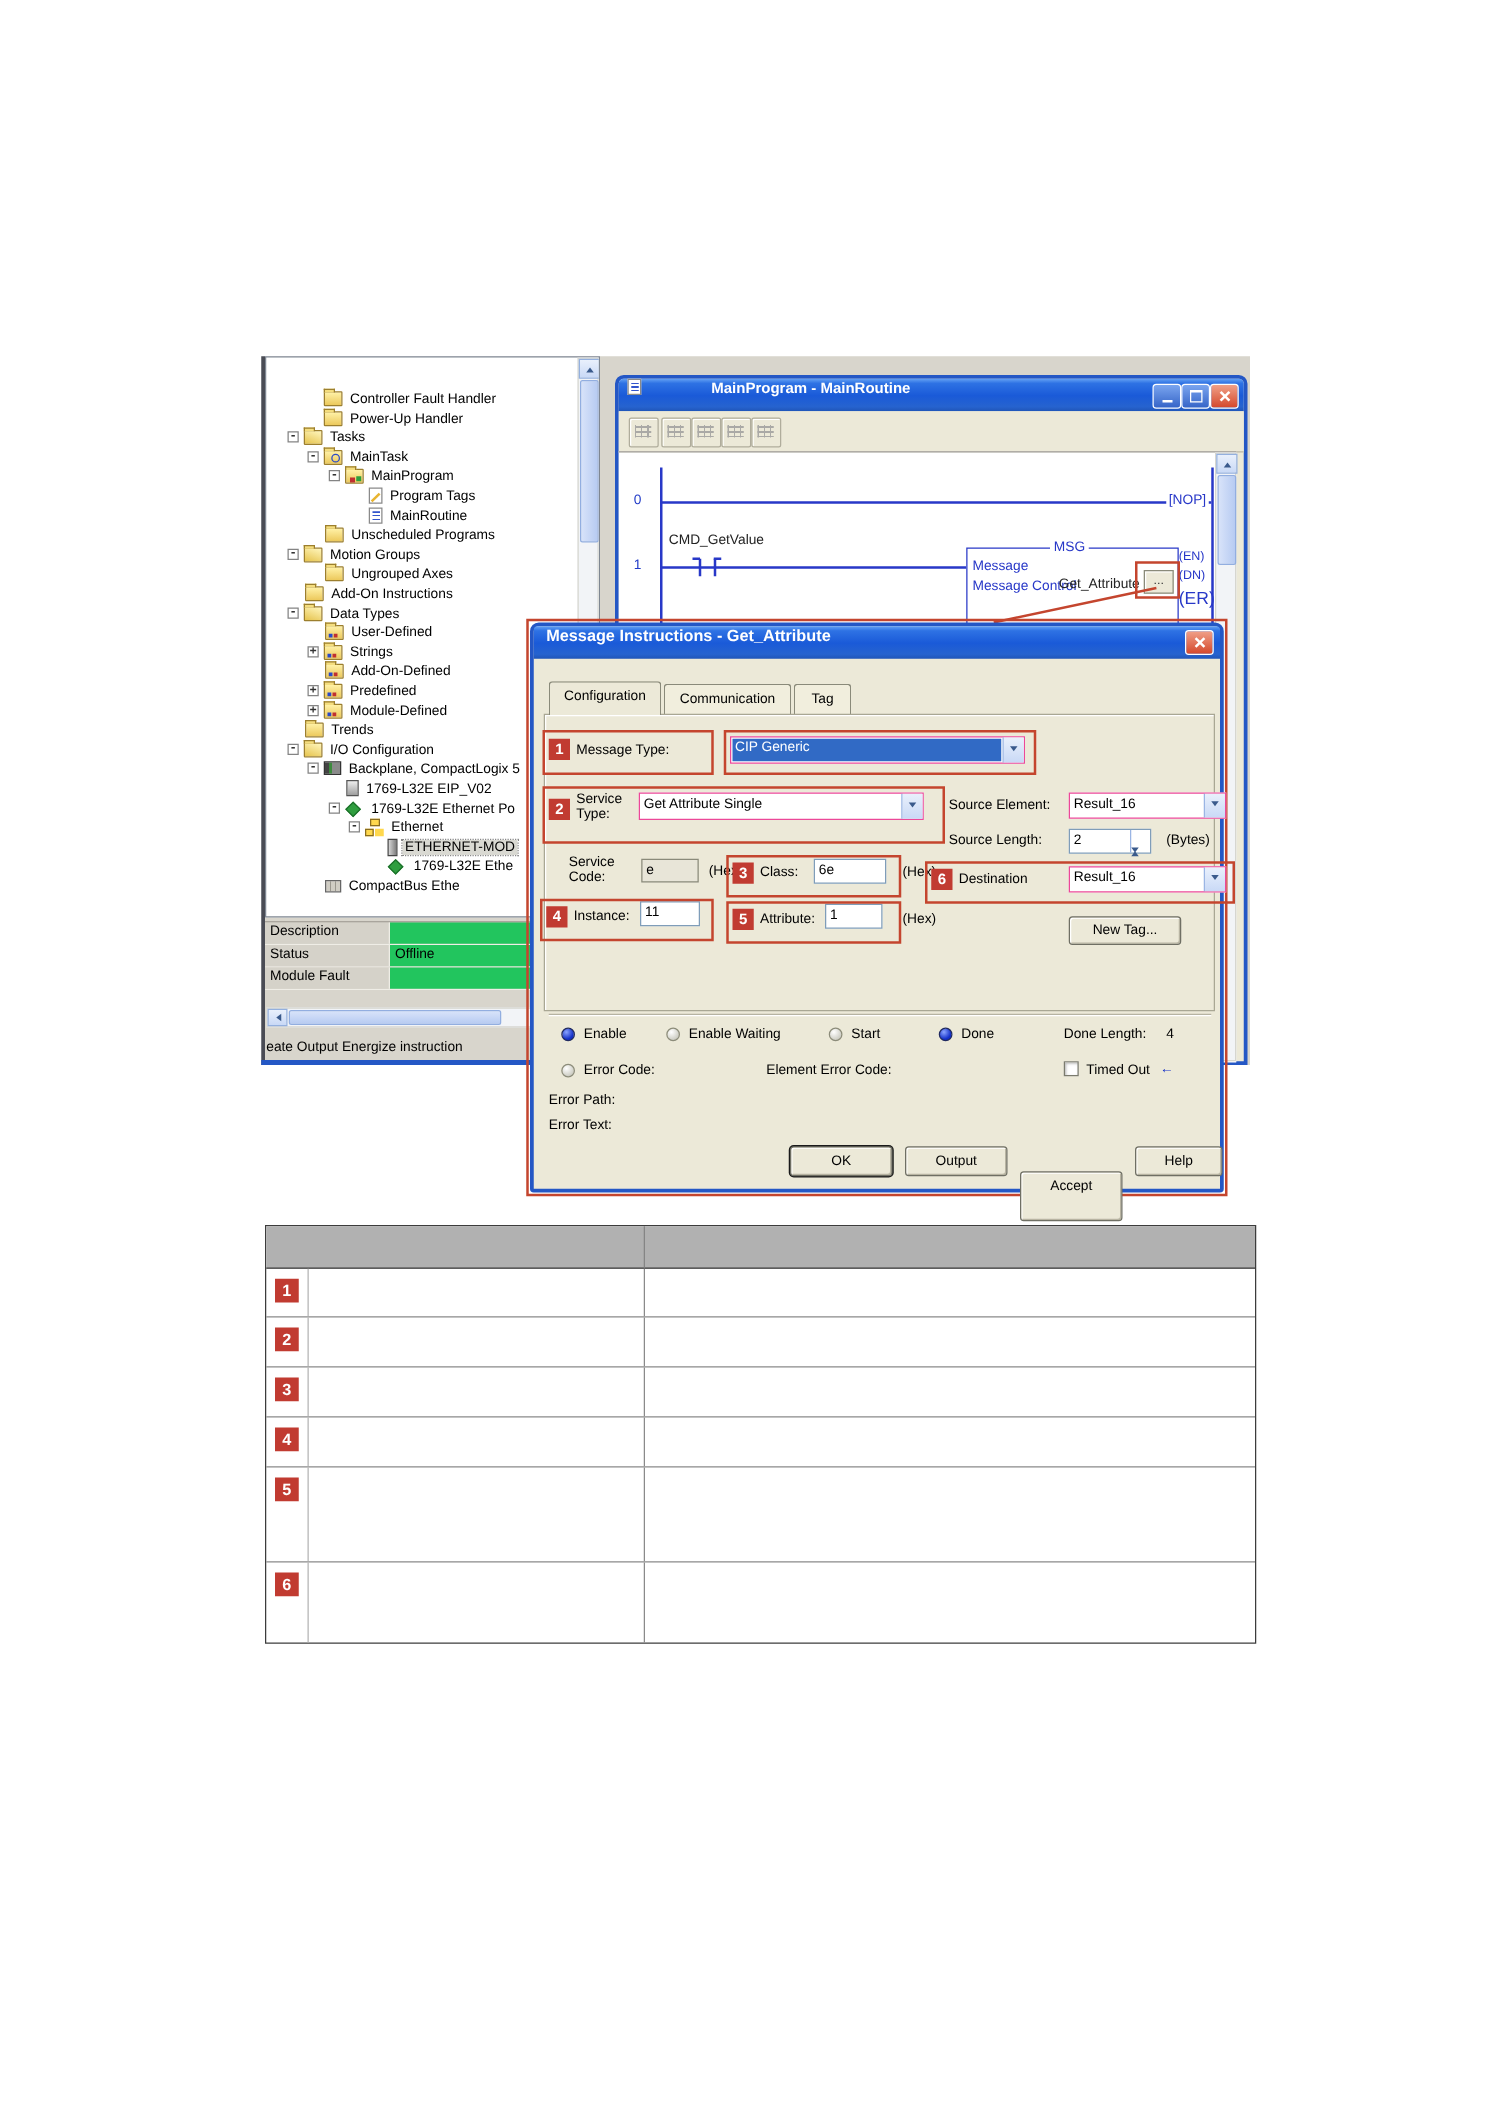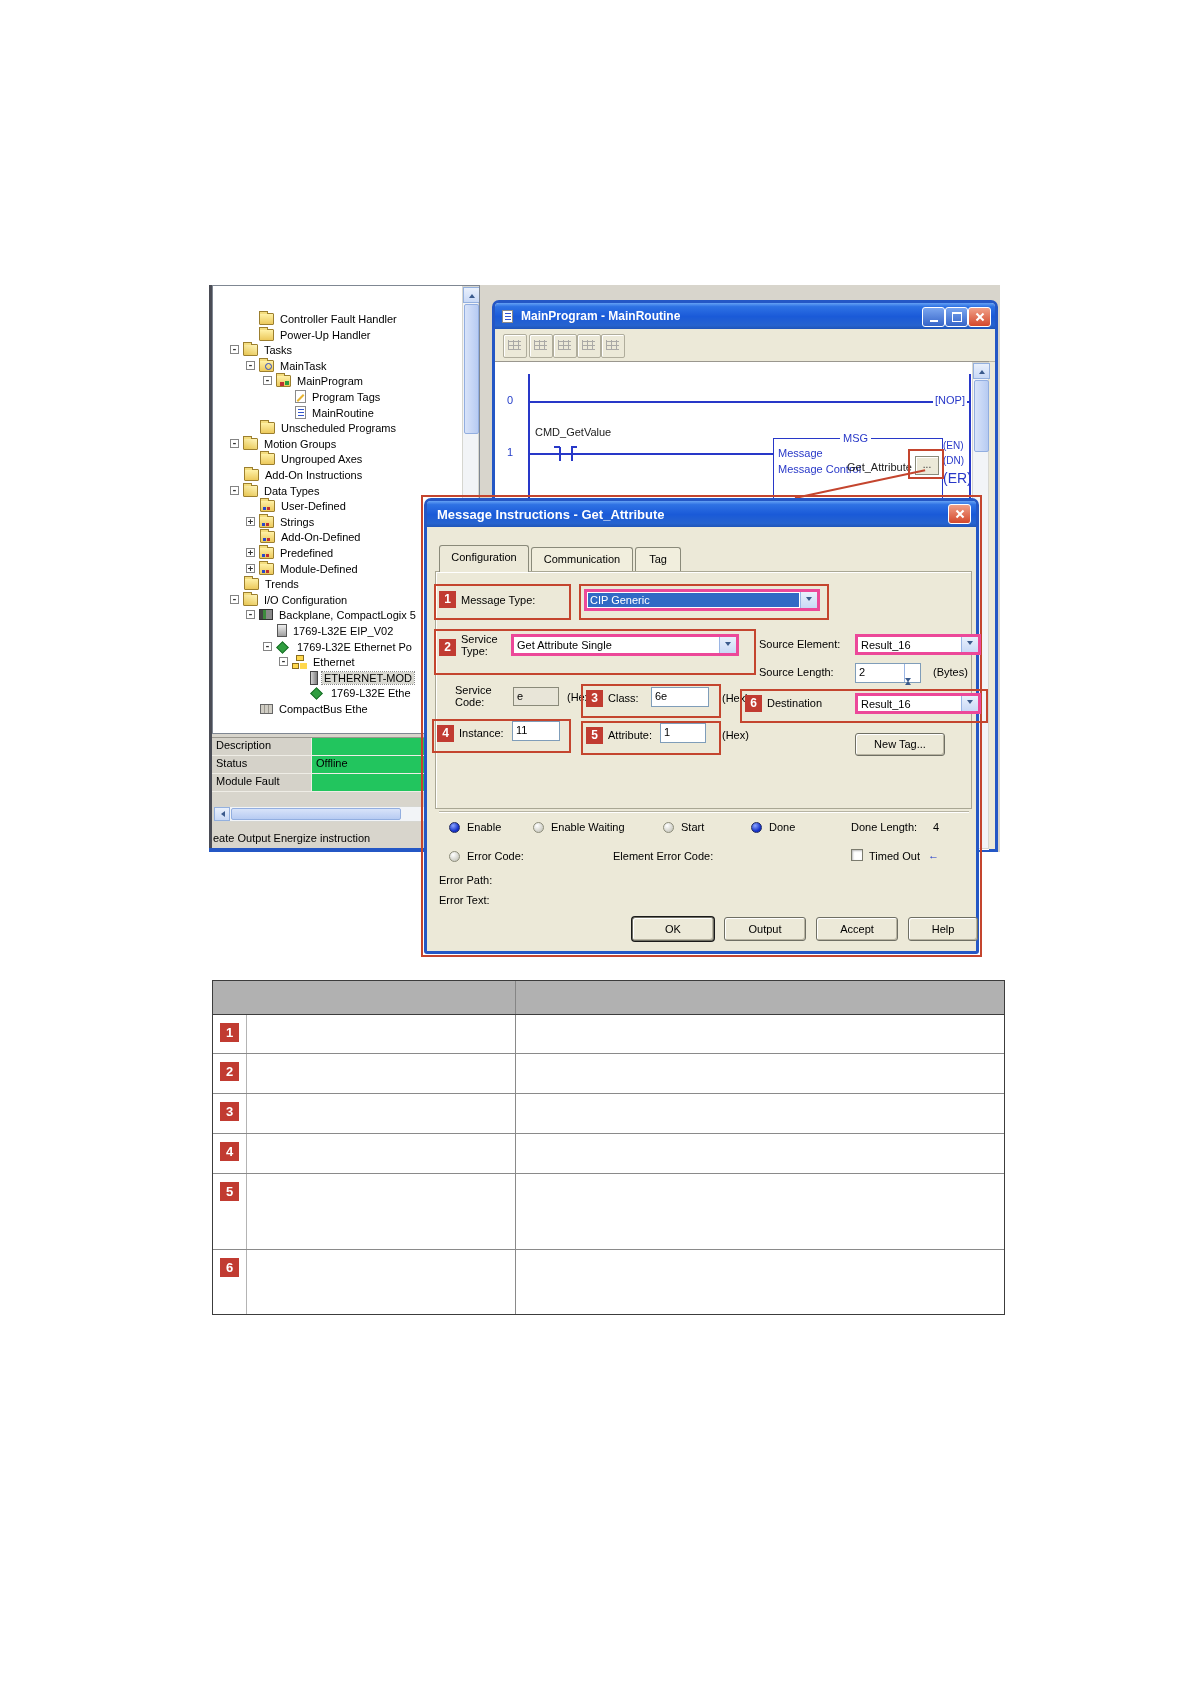--- a/index.html
+++ b/index.html
@@ -42,21 +42,21 @@
   .tri-dn{width:0;height:0;border:3px solid transparent;border-top:4px solid #3a5a8c;margin-top:2px;}
   .tri-lf{width:0;height:0;border:3px solid transparent;border-right:4px solid #3a5a8c;margin-right:2px;}
   
   .pgrid{left:212px;top:737px;width:248px;height:53px;border-top:1px solid #9a978e;background:#d5d2c9;z-index:2;font-size:11px;}
   .prow{display:flex;height:17px;border-bottom:1px solid #efede6;}
   .pc1{width:100px;border-right:1px solid #efede6;padding:1px 4px;box-sizing:border-box;background:#d5d2c9;}
   .pc2{flex:1;padding:1px 4px;background:#22c55e;}
   .statustext{left:213px;top:832px;font-size:11px;color:#000;z-index:2;}
   
   .lwin{left:492px;top:300px;width:506px;height:552px;border:3px solid #2457c5;border-radius:7px 7px 0 0;background:#ece9d8;box-sizing:border-box;z-index:3;}
-  .tbar{background:linear-gradient(180deg,#64a1f4 0%,#2e72e4 14%,#1a5ad8 52%,#2663cf 86%,#1f55b8 100%);color:#fff;font-weight:bold;font-size:12px;display:flex;align-items:center;}
+  .tbar{background:linear-gradient(180deg,#64a1f4 0%,#2e72e4 14%,#1a5ad8 52%,#2663cf 86%,#1f55b8 100%);color:#fff;font-weight:bold;font-size:12px;display:flex;align-items:flex-start;gap:48px;}
   .lwin .tbar{height:26px;border-radius:4px 4px 0 0;}
   .wbtn{width:21px;height:18px;border:1px solid #fff;border-radius:3px;background:linear-gradient(180deg,#7aa5ef,#3665c8);display:flex;align-items:center;justify-content:center;position:absolute;top:4px;}
   .wbtn.close{background:linear-gradient(180deg,#f0a088,#d4482c);}
   .gl-min{width:8px;height:2px;background:#fff;margin-top:8px;}
   .gl-max{width:8px;height:7px;border:1px solid #fff;border-top-width:2px;}
   .gl-x{position:relative;width:10px;height:10px;}
   .gl-x::before,.gl-x::after{content:"";position:absolute;left:4px;top:0;width:2px;height:10px;background:#fff;}
   .gl-x::before{transform:rotate(45deg);} .gl-x::after{transform:rotate(-45deg);}
   .ltoolbar{position:absolute;left:0;top:26px;width:100%;height:32px;background:#ece9d8;border-bottom:1px solid #b9b5a4;}
   .tbtn{position:absolute;top:5px;width:22px;height:22px;background:#ece9d8;border:1px solid #b0ad9c;box-shadow:inset 1px 1px 0 #fff;border-radius:2px;}
@@ -76,21 +76,21 @@
   .badge{position:absolute;width:17px;height:17px;background:#c13b31;color:#fff;font-weight:bold;font-size:12px;text-align:center;line-height:17px;z-index:7;}
   .callout{left:795px;top:497px;width:133px;height:2px;background:#c4452e;transform:rotate(-12deg);transform-origin:left center;z-index:4;}
   
   .dlg{left:421px;top:495px;width:561px;height:462px;border:2px solid #c4452e;box-sizing:border-box;z-index:5;}
   .dlgwin{position:absolute;left:1px;top:1px;right:1px;bottom:1px;border:3px solid #2457c5;border-radius:7px 7px 3px 3px;background:#ece9d8;}
   .dlg .tbar{position:absolute;left:0;top:0;width:100%;height:26px;border-radius:3px 3px 0 0;font-size:13px;}
   .dfield{position:absolute;font-size:11px;color:#000;}
   .tab{position:absolute;background:#f1eedd;border:1px solid #8a8a7a;border-bottom:none;border-radius:3px 3px 0 0;font-size:11px;text-align:center;box-sizing:border-box;padding-top:5px;}
   .tab.active{background:#ece9d8;z-index:3;font-size:11px;}
   .tpanel{position:absolute;border:1px solid #a9a794;box-shadow:inset 1px 1px 0 #fff;box-sizing:border-box;}
-  .combo{position:absolute;background:#fff;border:3px solid #ec4899;display:flex;align-items:stretch;font-size:11px;box-sizing:border-box;}
+  .combo{position:absolute;background:#fff;border:1px solid #ec4899;display:flex;align-items:stretch;font-size:11px;box-sizing:border-box;}
   .combo .val{flex:1;padding:2px 3px;white-space:nowrap;overflow:hidden;}
   .combo .val.sel{background:#316ac5;color:#fff;margin:1px;padding:1px 2px;}
   .combo .cbtn{width:16px;background:linear-gradient(180deg,#e9f0fc,#c9d9f6);border-left:1px solid #9ab5e4;display:flex;align-items:center;justify-content:center;}
   .tbox{position:absolute;background:#fff;border:1px solid #7f9db9;font-size:11px;padding:2px 3px;box-sizing:border-box;}
   .tbox.dis{background:#e8e5d8;border-color:#8a8a7a;}
   .spin{position:absolute;background:#fff;border:1px solid #7f9db9;box-sizing:border-box;display:flex;}
   .spin .sval{flex:1;font-size:11px;padding:2px 3px;}
   .spin .scol{width:15px;border-left:1px solid #9ab5e4;display:flex;flex-direction:column;}
   .led{position:absolute;width:11px;height:11px;border-radius:50%;border:1px solid #8c8c7a;background:radial-gradient(circle at 35% 30%,#fff,#cfcfc6 70%);box-sizing:border-box;}
   .led.on{background:radial-gradient(circle at 35% 30%,#8aa4ff,#1430c8 65%);border-color:#202a60;}
@@ -432,21 +432,21 @@
       <div class="dfield" style="left:40px;top:349px">Error Code:</div>
       <div class="dfield" style="left:186px;top:349px">Element Error Code:</div>
       <div class="cbx" style="left:424px;top:348px"></div>
       <div class="dfield" style="left:442px;top:349px">Timed Out</div>
       <div class="dfield arrowblue" style="left:501px;top:348px">←</div>
       <div class="dfield" style="left:12px;top:373px">Error Path:</div>
       <div class="dfield" style="left:12px;top:393px">Error Text:</div>
 
       <div class="btn3d def" style="left:205px;top:416px;width:82px;height:24px;line-height:22px">OK</div>
       <div class="btn3d" style="left:297px;top:416px;width:82px;height:24px;line-height:22px">Output</div>
-      <div class="btn3d" style="left:389px;top:416px;width:82px;height:24px;line-height:22px">Accept</div>
+      <div class="btn3d" style="left:389px;top:436px;width:82px;height:40px;line-height:22px">Accept</div>
       <div class="btn3d" style="left:481px;top:416px;width:70px;height:24px;line-height:22px">Help</div>
     </div>
   </div>
 
   <div class="abs rtable">
     <div class="thead">
       <div class="thc1"></div>
       <div class="thc2"></div>
     </div>
     <div class="trow" style="height:38px">

